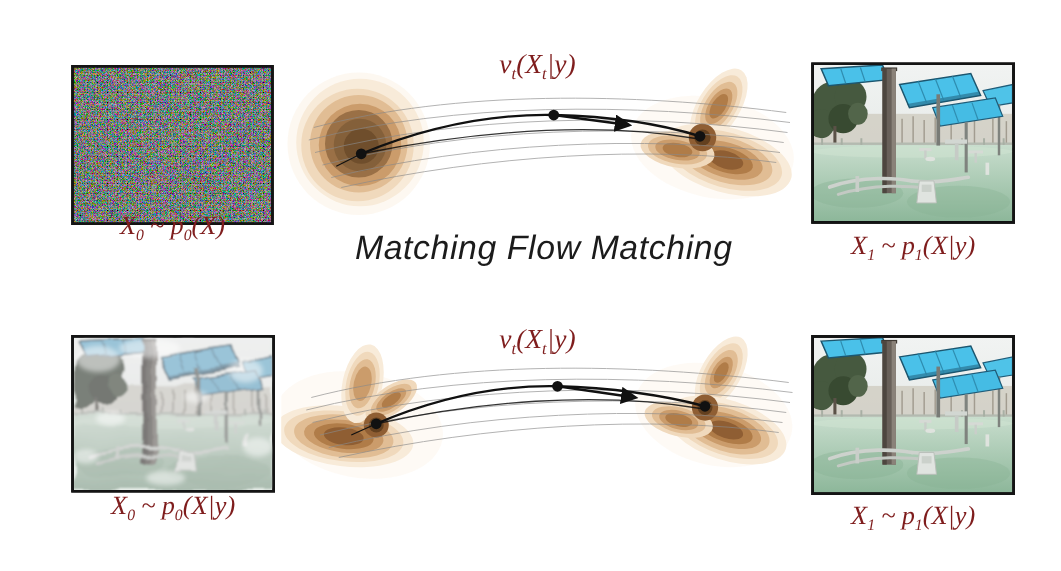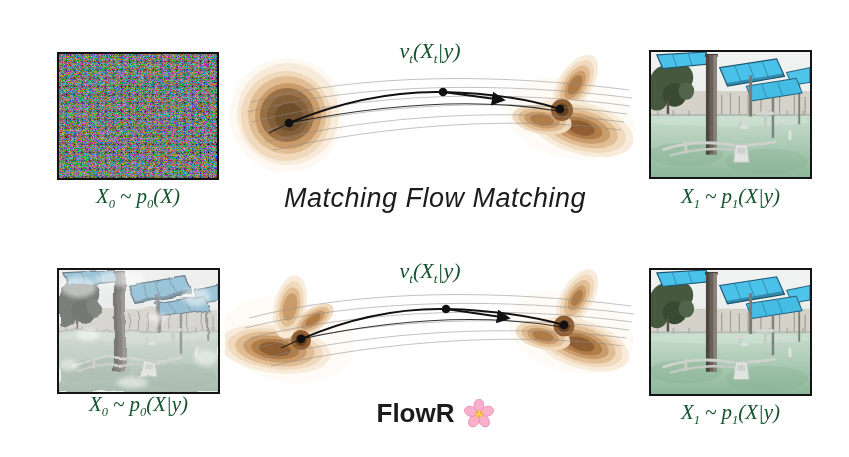--- a/index.html
+++ b/index.html
@@ -1,21 +1,21 @@
 <!DOCTYPE html>
 <html><head>
 <meta charset="utf-8">
 <style>
   html,body{margin:0;padding:0;background:#ffffff;}
   .stage{position:relative;width:849px;height:457px;background:#ffffff;overflow:hidden;
          font-family:"Liberation Serif",serif;}
   .photo{position:absolute;border:2px solid #141414;box-sizing:border-box;overflow:hidden;background:#000;}
   .photo svg{display:block;width:100%;height:100%;}
   .flow{position:absolute;}
-  .caption{position:absolute;text-align:center;font-style:italic;font-size:21px;color:#14532d;
+  .caption{position:absolute;text-align:center;font-style:italic;font-size:21px;color:#7f1d1d;
            font-family:"Liberation Serif",serif;white-space:nowrap;}
   .caption sub{font-size:0.6em;font-style:italic;}
   .caption .sim{margin:0 5px;}
   .vlabel{font-size:22px;}
   .method{position:absolute;text-align:center;color:#1b1b1b;font-family:"Liberation Sans",sans-serif;}
   #label-standard{font-style:italic;font-size:27px;letter-spacing:0.5px;}
   #label-flowr{font-weight:700;font-size:26px;display:flex;align-items:center;justify-content:center;gap:9px;}
   .defs-holder{position:absolute;width:0;height:0;overflow:hidden;}
 </style>
 </head>
@@ -139,21 +139,21 @@
     </defs>
   </svg>
 
   <div class="photo" style="left:57px;top:52px;width:162px;height:128px;">
     <svg viewBox="0 0 162 128" preserveAspectRatio="none">
       <rect width="162" height="128" fill="#14121c"></rect>
       <rect width="162" height="128" filter="url(#rgbnoise)"></rect>
     </svg>
   </div>
 
-  <div class="caption" style="left:57px;top:184px;width:162px;">
+  <div class="caption" style="left:57px;top:168px;width:162px;">
     <span>X</span><sub>0</sub><span class="sim">~</span><span>p</span><sub>0</sub><span>(X)</span>
   </div>
 
   <svg class="flow" style="left:225px;top:30px;" width="420" height="155" viewBox="0 0 420 155">
     <defs>
       <marker id="arrw1" viewBox="0 0 10 10" refX="8" refY="5" markerWidth="7" markerHeight="7" orient="auto-start-reverse">
         <path d="M0,0 L10,5 L0,10 z" fill="#111"></path>
       </marker>
     </defs>
 
@@ -335,36 +335,20 @@
       <circle cx="76" cy="87" r="4.3"></circle>
         <circle cx="221" cy="57" r="4.3"></circle>
         <circle cx="339" cy="73" r="4.3"></circle>
     </g>
   </svg>
 
   <div class="caption vlabel" style="left:330px;top:258px;width:200px;">
     <span>v</span><sub>t</sub><span>(X</span><sub>t</sub><span>|y)</span>
   </div>
 
-  <div class="method" id="label-flowr" style="left:225px;top:398px;width:420px;">
-    <span>FlowR</span>
-    <svg width="30" height="30" viewBox="0 0 40 40">
-      <g>
-        <ellipse cx="20" cy="8.5" rx="6.5" ry="8.5" fill="#f9b0cc" stroke="#ec86b0" stroke-width="1"></ellipse>
-        <ellipse cx="20" cy="8.5" rx="6.5" ry="8.5" fill="#f9b0cc" stroke="#ec86b0" stroke-width="1" transform="rotate(72 20 20)"></ellipse>
-        <ellipse cx="20" cy="8.5" rx="6.5" ry="8.5" fill="#f9b0cc" stroke="#ec86b0" stroke-width="1" transform="rotate(144 20 20)"></ellipse>
-        <ellipse cx="20" cy="8.5" rx="6.5" ry="8.5" fill="#f9b0cc" stroke="#ec86b0" stroke-width="1" transform="rotate(216 20 20)"></ellipse>
-        <ellipse cx="20" cy="8.5" rx="6.5" ry="8.5" fill="#f9b0cc" stroke="#ec86b0" stroke-width="1" transform="rotate(288 20 20)"></ellipse>
-        <circle cx="20" cy="20" r="4.5" fill="#fbd44c" stroke="#e8a93c" stroke-width="0.8"></circle>
-        <circle cx="17.5" cy="18" r="0.9" fill="#e07b2a"></circle>
-          <circle cx="22.5" cy="18.5" r="0.9" fill="#e07b2a"></circle>
-        <circle cx="20" cy="22.5" r="0.9" fill="#e07b2a"></circle>
-      </g>
-    </svg>
-  </div>
 
   <div class="photo" style="left:649px;top:268px;width:163px;height:128px;">
     <svg viewBox="0 0 162 128" preserveAspectRatio="none">
         <use href="#park-scene"></use>
       </svg>
   </div>
 
   <div class="caption" style="left:649px;top:400px;width:163px;">
     <span>X</span><sub>1</sub><span class="sim">~</span><span>p</span><sub>1</sub><span>(X|y)</span>
   </div>

